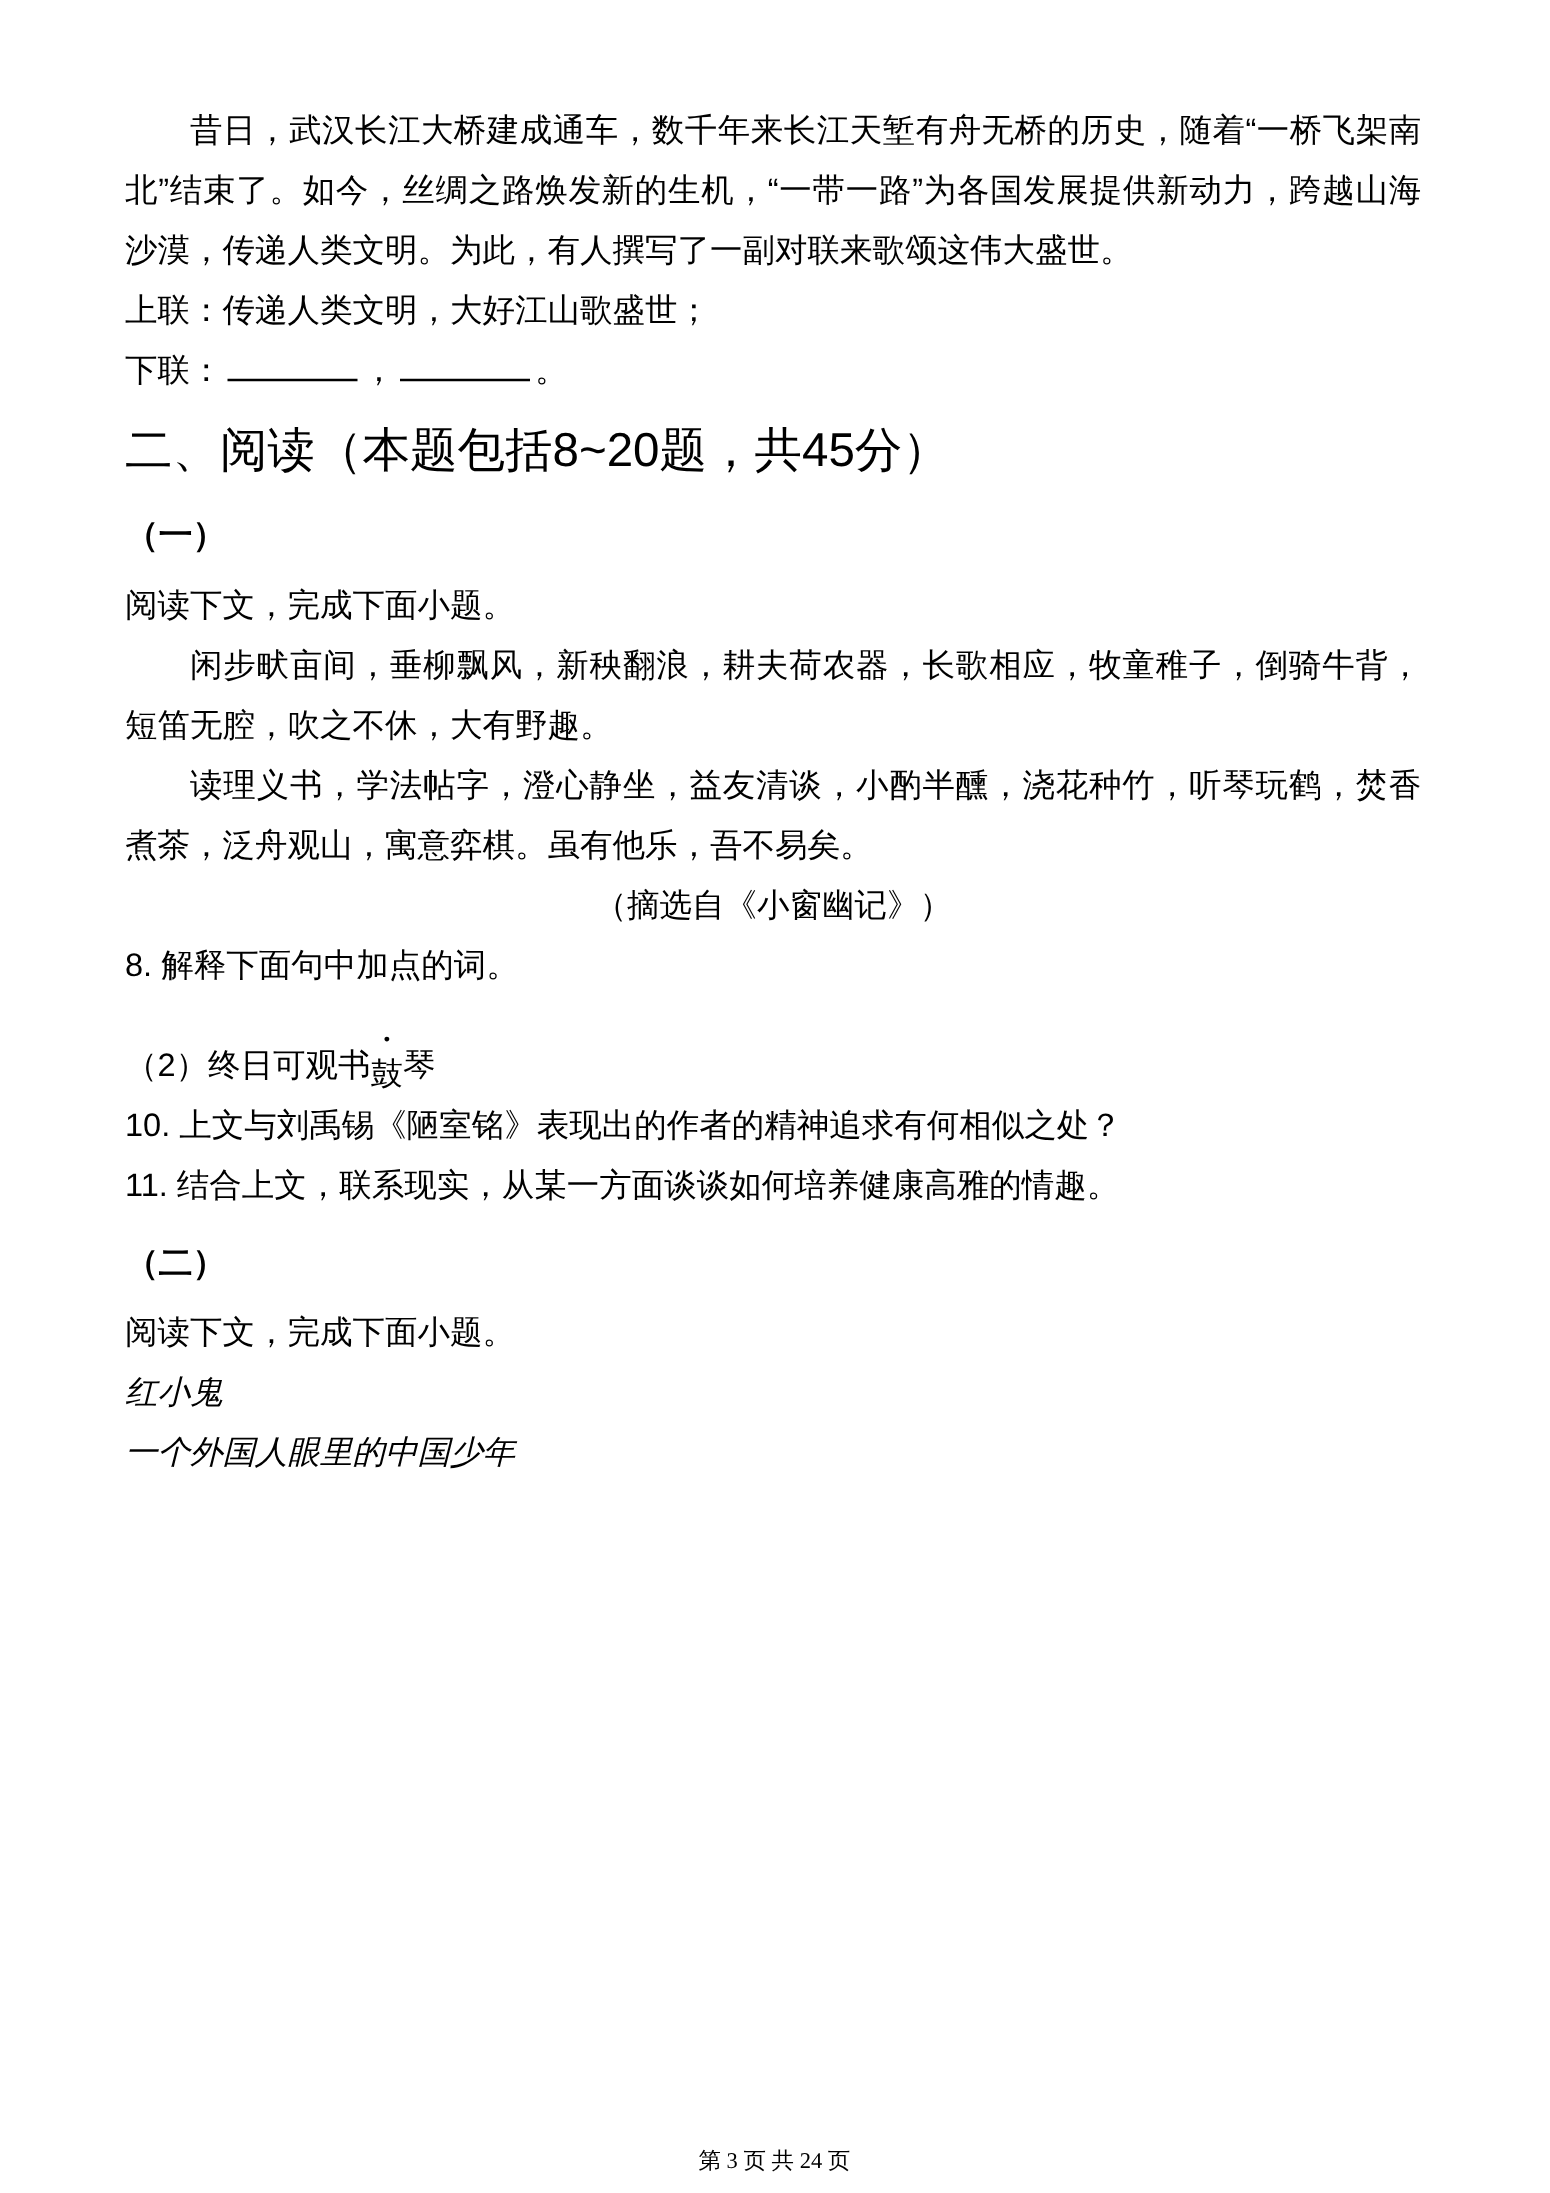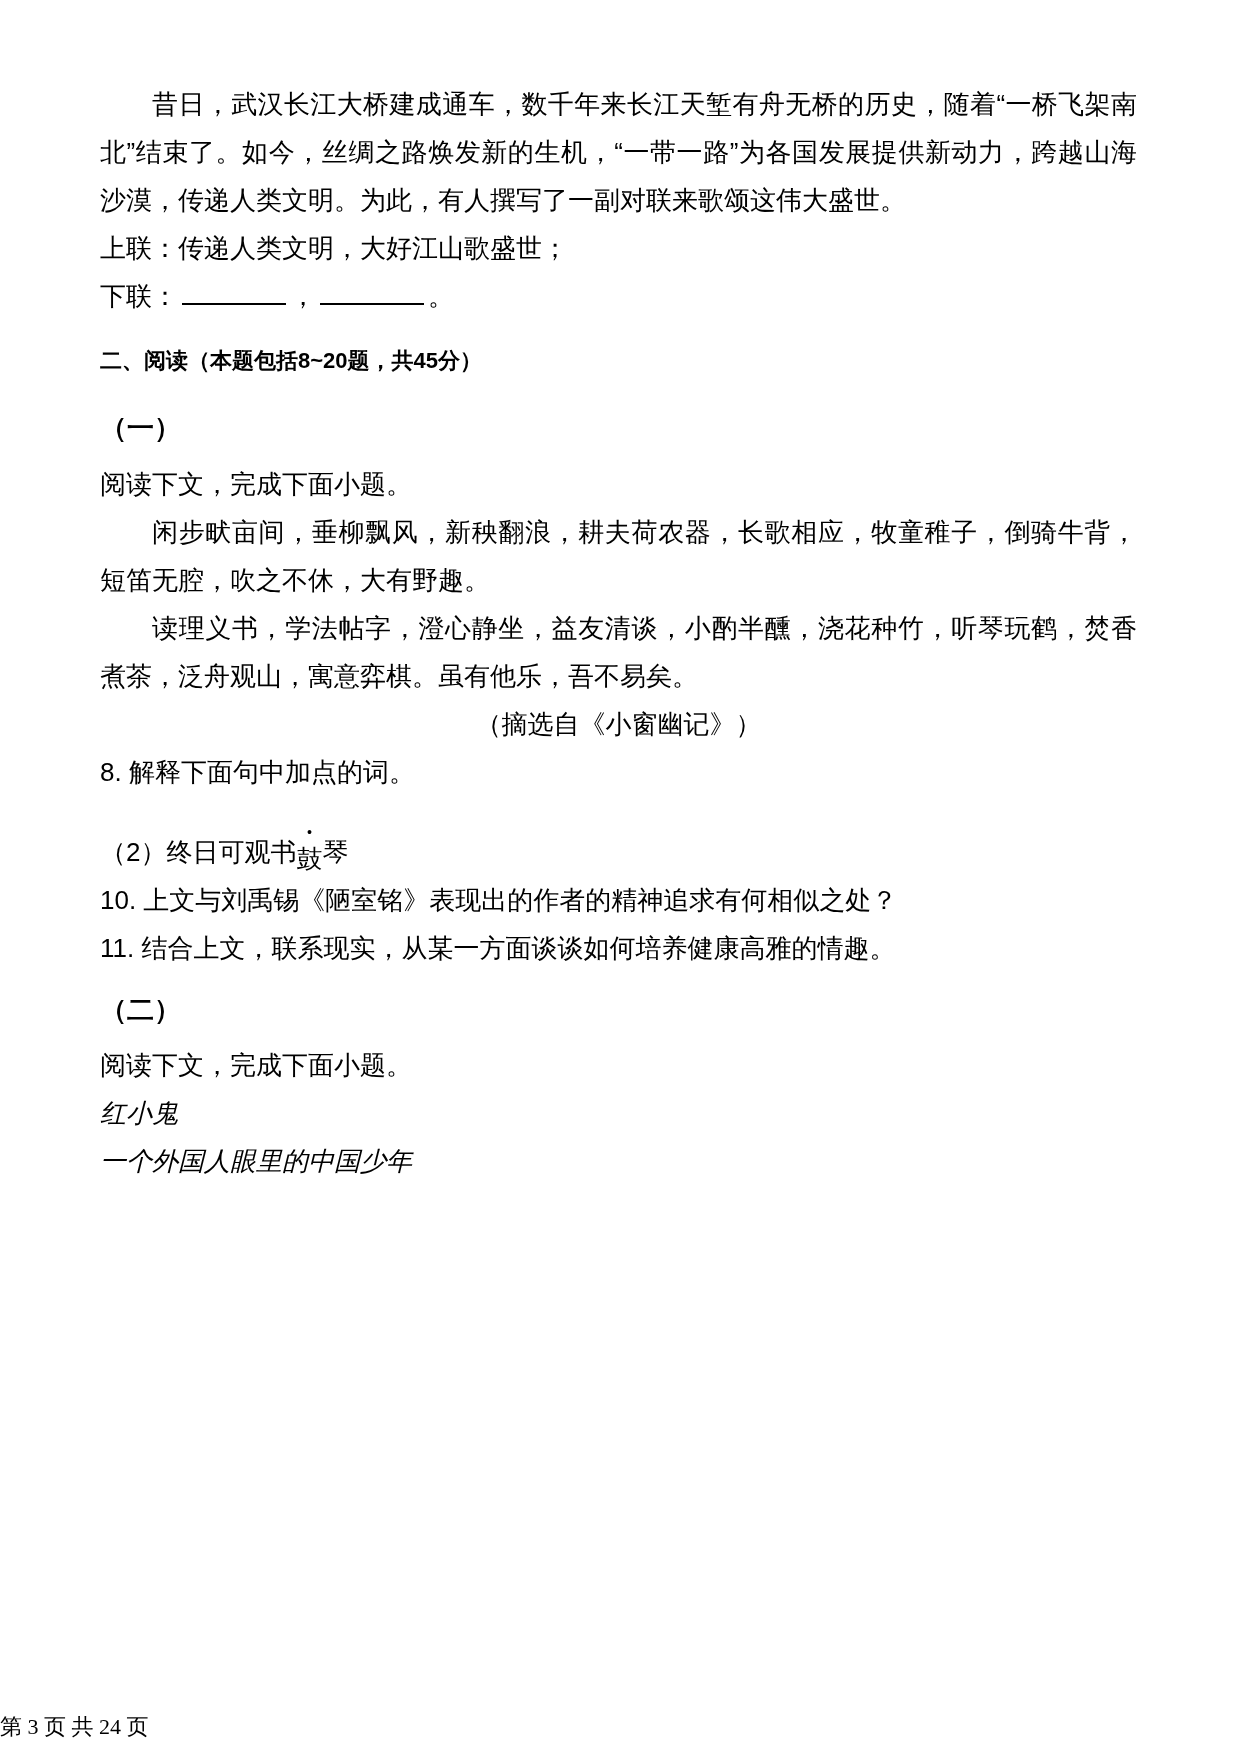--- a/index.html
+++ b/index.html
@@ -17,22 +17,22 @@
   }
   .content {
     padding: 80px 103px 0 100px;
     font-size: 26px;
     line-height: 48px;
     text-align: justify;
   }
   p, h2 { margin: 0; padding: 0; }
   .indent { text-indent: 2em; }
   .heading {
-    font-size: 22px;
-    font-weight: bold;
+    font-size: 38px;
+    font-weight: normal;
     margin-top: 16px;
     line-height: 50px;
   }
   .part-label {
     font-weight: bold;
     font-size: 27px;
   }
   .mt7  { margin-top: 7px; }
   .mt8  { margin-top: 8px; }
   .mt14 { margin-top: 14px; }
@@ -61,23 +61,23 @@
     transform: translateX(-50%);
     font-size: 0.55em;
     line-height: 1;
   }
   .lowered { top: 7px; }
   .footer {
     position: absolute;
     left: 0;
     right: 1px;
     bottom: 14px;
-    text-align: left;
+    text-align: center;
     font-family: "Liberation Serif", "DejaVu Serif", serif;
-    font-size: 22px;
+    font-size: 18px;
     line-height: 1.2;
   }
 </style>
 </head>
 <body>
 
 <div class="content">
 
   <p class="indent">昔日，武汉长江大桥建成通车，数千年来长江天堑有舟无桥的历史，随着“一桥飞架南北”结束了。如今，丝绸之路焕发新的生机，“一带一路”为各国发展提供新动力，跨越山海沙漠，传递人类文明。为此，有人撰写了一副对联来歌颂这伟大盛世。</p>
 

